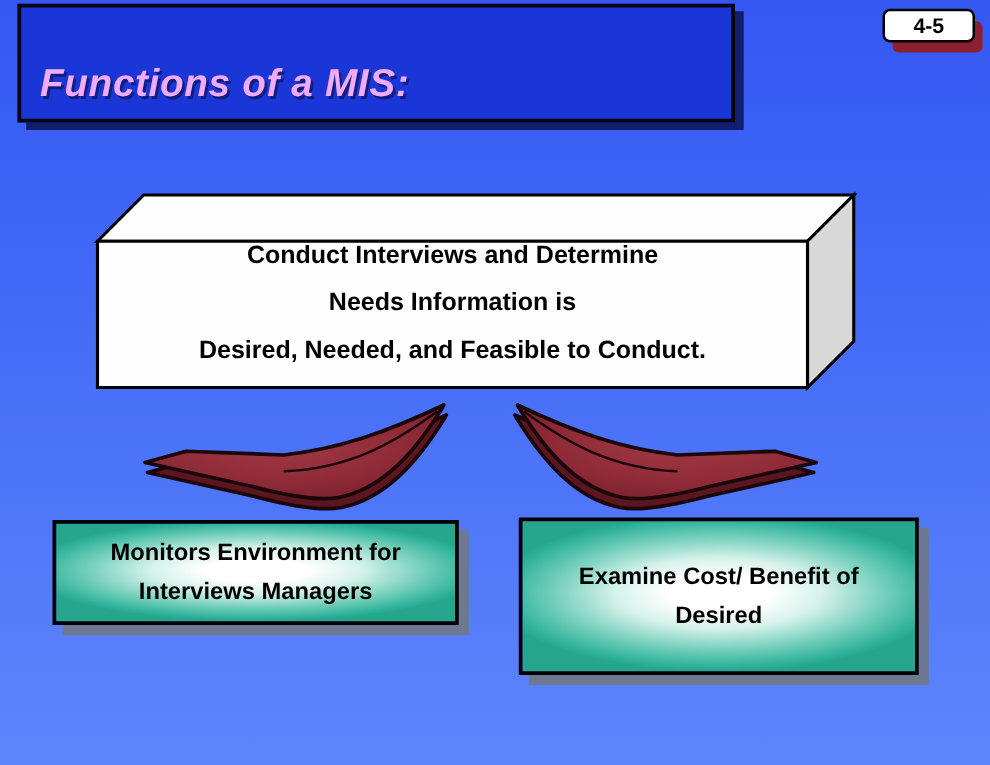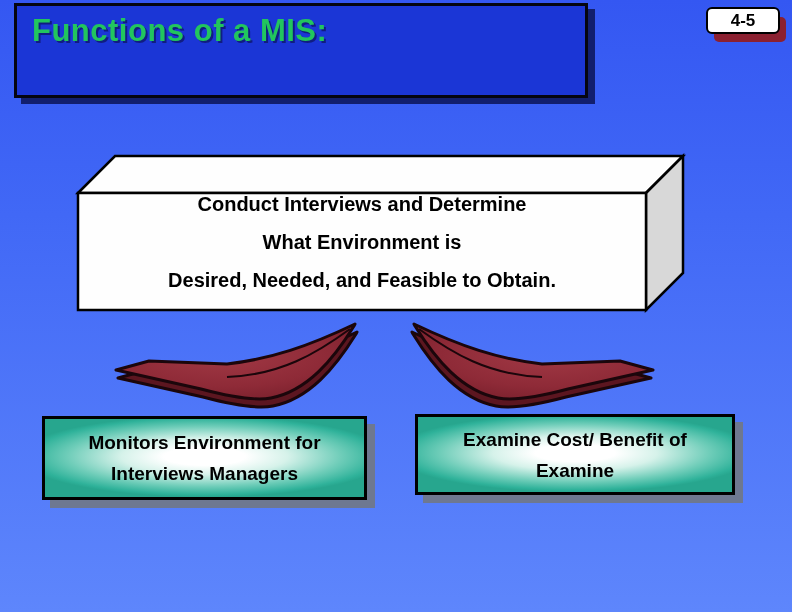--- a/index.html
+++ b/index.html
@@ -9,23 +9,24 @@
     font-family:"Liberation Sans","DejaVu Sans",sans-serif;
   }
   
   .title-box{
     position:absolute;left:14px;top:3px;width:574px;height:95px;
     box-sizing:border-box;background:#1B36D6;border:3px solid #050510;
     box-shadow:7px 6px 0 0 #121F6E;
     padding:4px 0 0 15px;
   }
   .title-line{
-    display:block;color:#22c55e;font-size:31px;font-weight:bold;
+    display:block;color:#f0abfc;font-size:31px;font-weight:bold;font-style:italic;
     line-height:42px;white-space:nowrap;letter-spacing:.5px;
     text-shadow:2px 2px 0 rgba(8,10,60,.55);
+    margin-top:36px;
   }
   
   .badge{
     position:absolute;left:706px;top:7px;width:74px;height:27px;
     box-sizing:border-box;background:#ffffff;border:2px solid #000;
     border-radius:6px;box-shadow:7px 9px 0 -1px #8B2030;
     display:flex;align-items:center;justify-content:center;
     font-size:17px;font-weight:bold;color:#000;
   }
   
@@ -42,21 +43,21 @@
   
   .note-box{
     position:absolute;box-sizing:border-box;border:3px solid #000;
     background:radial-gradient(ellipse 58% 52% at 50% 48%,
       #ffffff 0%,#ffffff 22%,#d6f2ea 45%,#6fcdb9 74%,#2fb29a 94%,#27a68e 100%);
     box-shadow:8px 8px 0 0 #6E7890;
     display:flex;flex-direction:column;align-items:center;justify-content:center;
     text-align:center;color:#000;font-weight:bold;font-size:19px;line-height:31px;
   }
   .note-box.monitor{left:42px;top:416px;width:325px;height:84px;}
-  .note-box.examine{left:415px;top:414px;width:320px;height:81px;}
+  .note-box.examine{left:415px;top:414px;width:320px;height:126px;}
   .u{ text-decoration:underline;text-decoration-thickness:3px;text-underline-offset:3px;}
 </style>
 </head>
 <body>
 
 <div class="slide">
 
   <div class="title-box">
     <span class="title-line">Functions of a MIS:</span>
   </div>
@@ -67,22 +68,22 @@
 
   <svg class="cube-svg" width="612" height="162" viewBox="0 0 612 162">
     <g stroke="#000" stroke-width="2.5" stroke-linejoin="miter">
       <path d="M 3 40 L 40 3 L 608 3 L 571 40 Z" fill="#FEFEFE"></path>
       <path d="M 571 40 L 608 3 L 608 120 L 571 157 Z" fill="#D8D8D8"></path>
       <path d="M 3 40 H 571 V 157 H 3 Z" fill="#FEFEFE"></path>
     </g>
   </svg>
   <div class="cube-text">
     <span>Conduct Interviews and Determine</span>
-    <span>What Environment is</span>
-    <span>Desired, Needed, and Feasible to Obtain.</span>
+    <span>Needs Information is</span>
+    <span>Desired, Needed, and Feasible to Conduct.</span>
   </div>
 
   <svg class="arrow left" viewBox="0 0 260 100">
     <defs>
       <radialGradient id="arrFillL" cx="45%" cy="40%" r="80%">
         <stop offset="0%" stop-color="#A23945"></stop>
         <stop offset="55%" stop-color="#8E2A37"></stop>
         <stop offset="100%" stop-color="#6E1A26"></stop>
       </radialGradient>
     </defs>
@@ -112,16 +113,16 @@
     </g>
   </svg>
 
   <div class="note-box monitor">
     <span>Monitors Environment for</span>
     <span>Interviews Managers</span>
   </div>
 
   <div class="note-box examine">
     <span>Examine Cost/ Benefit of</span>
-    <span>Examine</span>
+    <span>Desired</span>
   </div>
 
 </div>
 
 </body></html>

